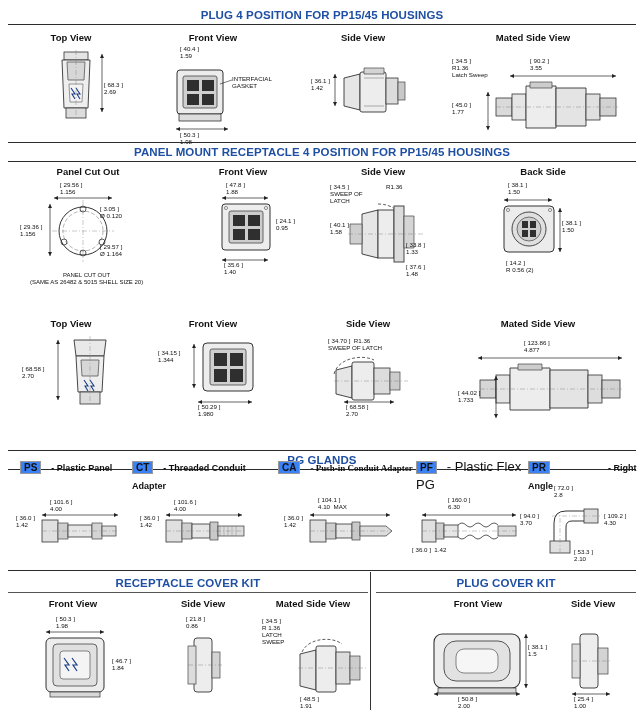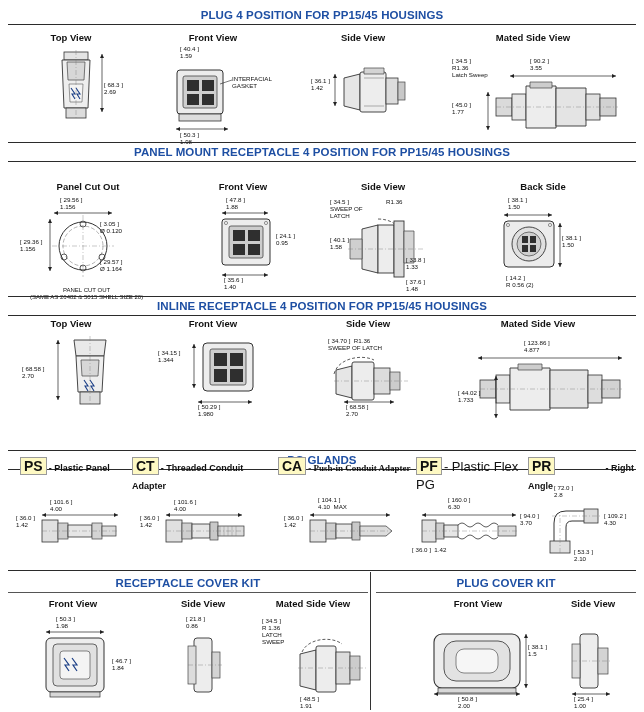--- a/index.html
+++ b/index.html
@@ -40,22 +40,22 @@
     white-space:pre;
     font-family:"Liberation Sans", sans-serif;
   }
   .dim.blue{color:#1e4fa3;}
   .note{position:absolute;font-size:6px;color:#111;line-height:1.1;white-space:pre;}
 
   
   .dwg{position:absolute;}
   svg{display:block;overflow:visible;}
   .pg-code{
-    display:inline-block;background:#fef9c3;border:1px solid #9a9a9a;
-    padding:0 3px;font-weight:bold;color:#111;font-size:14px;margin-right:2px;
+    display:inline-block;background:#3b82f6;border:1px solid #9a9a9a;
+    padding:0 3px;font-weight:bold;color:#111;font-size:10px;margin-right:10px;
   }
   .divider-v{position:absolute;border-left:1px solid #333;}
 </style>
 </head>
 <body>
 
 <div class="sheet">
 
   <div class="section" style="top:6px;">
     <div class="sec-title">PLUG 4 POSITION FOR PP15/45 HOUSINGS</div>
@@ -171,21 +171,21 @@
       </svg>
     </div>
   </div>
 
   <div class="section" style="top:142px;">
     <div class="rule"></div>
     <div class="sec-title">PANEL MOUNT RECEPTACLE 4 POSITION FOR PP15/45 HOUSINGS</div>
     <div class="rule"></div>
   </div>
 
-  <div class="viewrow" style="position:absolute;left:8px;top:166px;width:628px;height:125px;margin-top:15px;">
+  <div class="viewrow" style="position:absolute;left:8px;top:166px;width:628px;height:125px;">
     <div class="viewcell" style="left:10px;width:140px;">
       <div class="viewlabel">Panel Cut Out</div>
     </div>
     <div class="viewcell" style="left:180px;width:110px;">
       <div class="viewlabel">Front View</div>
     </div>
     <div class="viewcell" style="left:320px;width:110px;">
       <div class="viewlabel">Side View</div>
     </div>
     <div class="viewcell" style="left:480px;width:110px;">
@@ -300,25 +300,20 @@
 1.50</div>
     <svg class="dwg" style="left:550px;top:40px;" width="4" height="48">
       <line x1="2" y1="2" x2="2" y2="46" stroke="#222" stroke-width="0.7"></line>
       <path d="M2 2 l-2 4 l4 0 Z" fill="#222"></path>
         <path d="M2 46 l-2 -4 l4 0 Z" fill="#222"></path>
     </svg>
     <div class="dim" style="left:498px;top:94px;">[ 14.2 ]
 R 0.56 (2)</div>
   </div>
 
-  <div class="section" style="top:296px;">
-    <div class="rule"></div>
-    <div class="sec-title">INLINE RECEPTACLE 4 POSITION FOR PP15/45 HOUSINGS</div>
-    <div class="rule"></div>
-  </div>
 
   <div class="viewrow" style="position:absolute;left:8px;top:318px;width:628px;height:110px;">
     <div class="viewcell" style="left:8px;width:110px;">
       <div class="viewlabel">Top View</div>
     </div>
     <div class="viewcell" style="left:145px;width:120px;">
       <div class="viewlabel">Front View</div>
     </div>
     <div class="viewcell" style="left:300px;width:120px;">
       <div class="viewlabel">Side View</div>

